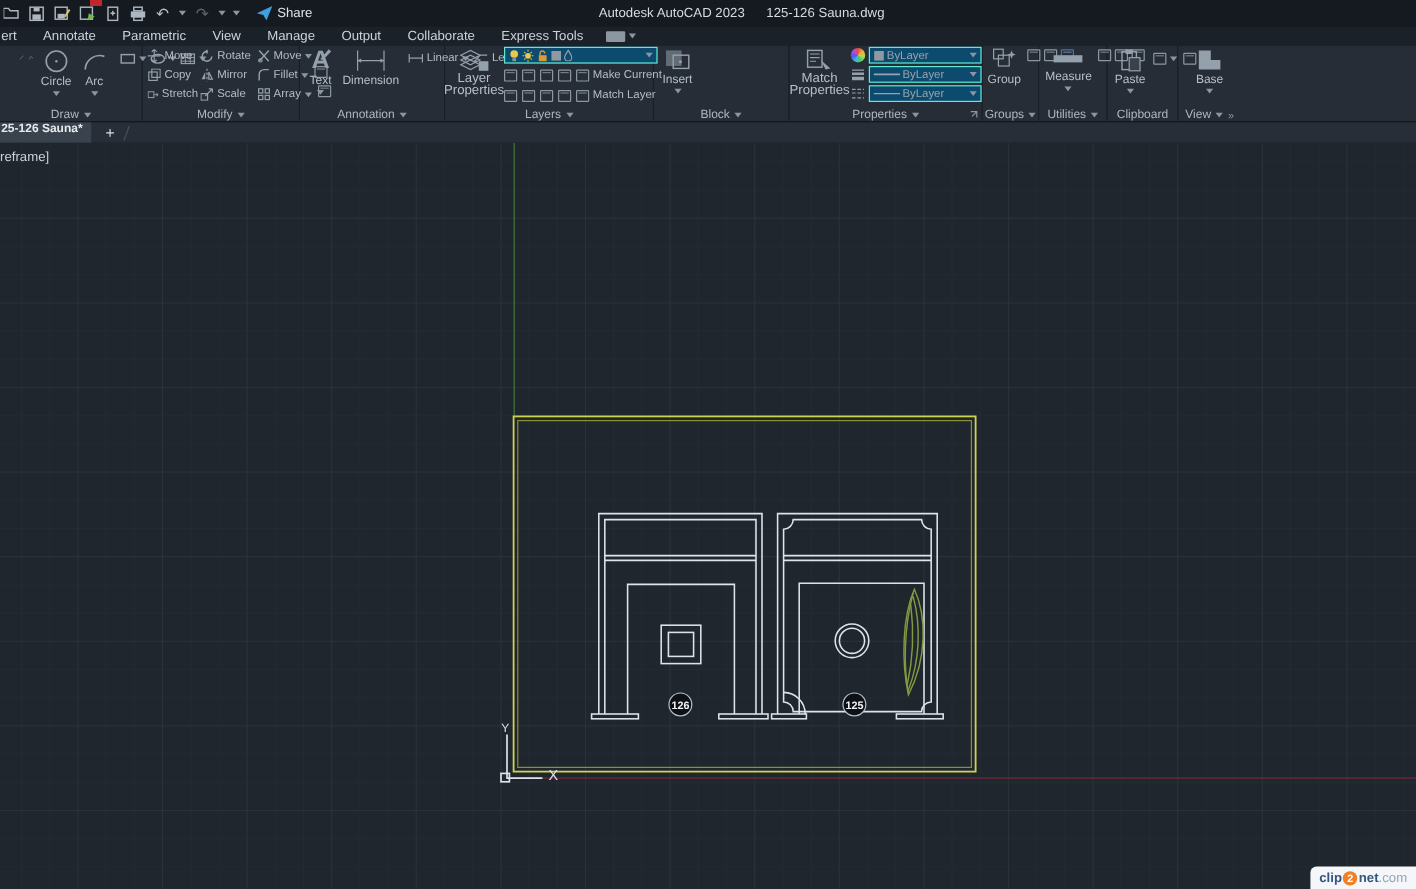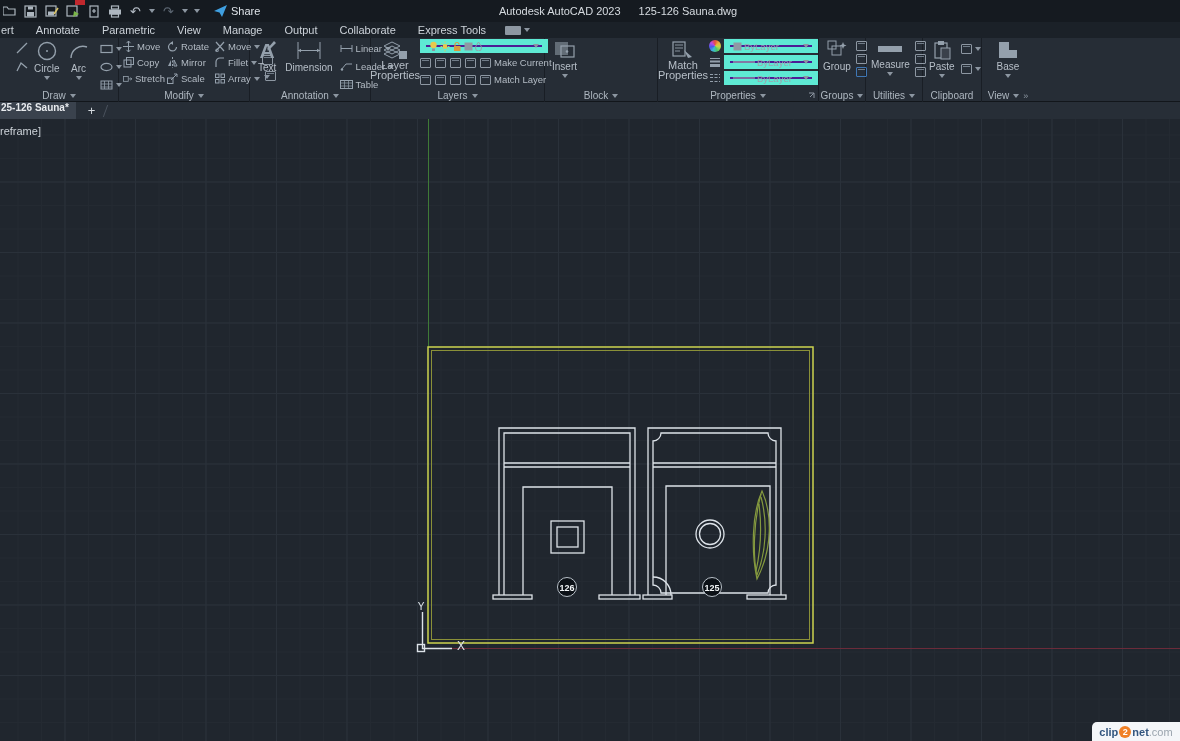--- a/index.html
+++ b/index.html
@@ -28,22 +28,22 @@
   .panel{height:64px;border-right:1px solid #191e25;box-sizing:border-box;position:relative;flex:none;}
   .pcontent{height:50px;display:flex;align-items:flex-start;padding-top:1px;box-sizing:border-box;}
   .plabel{position:absolute;left:0;bottom:0;width:100%;height:13px;display:flex;align-items:center;justify-content:center;gap:4px;font-size:10px;color:#aeb7c0;}
   .bigbtn{display:flex;flex-direction:column;align-items:center;justify-content:flex-start;height:48px;padding:1px 2px 0;}
   .bigbtn .blabel{font-size:10px;color:#b7bfc8;line-height:10px;margin-top:2px;text-align:center;white-space:nowrap;}
   .bigbtn .blabel2{font-size:11px;color:#b7bfc8;line-height:9px;margin-top:1px;text-align:center;}
   .bigbtn .mini-caret{margin-top:2px;}
   .smallrow{display:flex;align-items:center;gap:3px;height:15px;font-size:9.5px;color:#b4bcc5;white-space:nowrap;}
   .gicon{width:11px;height:10px;border:1px solid #8d97a2;border-radius:1px;box-sizing:border-box;position:relative;flex:none;}
   .gicon::after{content:"";position:absolute;left:1px;top:1px;right:1px;bottom:1px;border-top:1px solid #707b87;}
-  .icon-col{display:flex;flex-direction:column;justify-content:flex-start;gap:4px;padding-top:2px;}
-  .combo{height:14px;background:#4c1d95;border:6px solid #5eead4;display:flex;align-items:center;gap:2px;padding:0 3px;box-sizing:border-box;font-size:9.5px;color:#9aa3ad;}
+  .icon-col{display:flex;flex-direction:row;justify-content:flex-start;gap:4px;padding-top:2px;}
+  .combo{height:14px;background:#0c4a6e;border:1px solid #5eead4;display:flex;align-items:center;gap:2px;padding:0 3px;box-sizing:border-box;font-size:9.5px;color:#9aa3ad;}
   .combo .spacer{flex:1;}
   svg.i{display:block;}
   .blue-sel{border:1px solid #3f77b5;}
   
   .filetabs{left:0;top:102px;width:1180px;height:17px;background:#272e37;display:flex;align-items:center;}
   .ftab{height:17px;background:#3a424d;display:flex;align-items:flex-start;gap:6px;padding:0 7px 0 1px;font-size:10px;font-weight:bold;color:#e8ebee;flex-direction:column;}
   .ftab-close{font-size:10px;color:#9aa3ad;font-weight:normal;}
   .ftab-add{margin-left:12px;font-size:13px;color:#d6dbe0;}
   .ftab-slant{margin-left:10px;width:1px;height:12px;background:#4a525d;transform:skewX(-20deg);}
   

